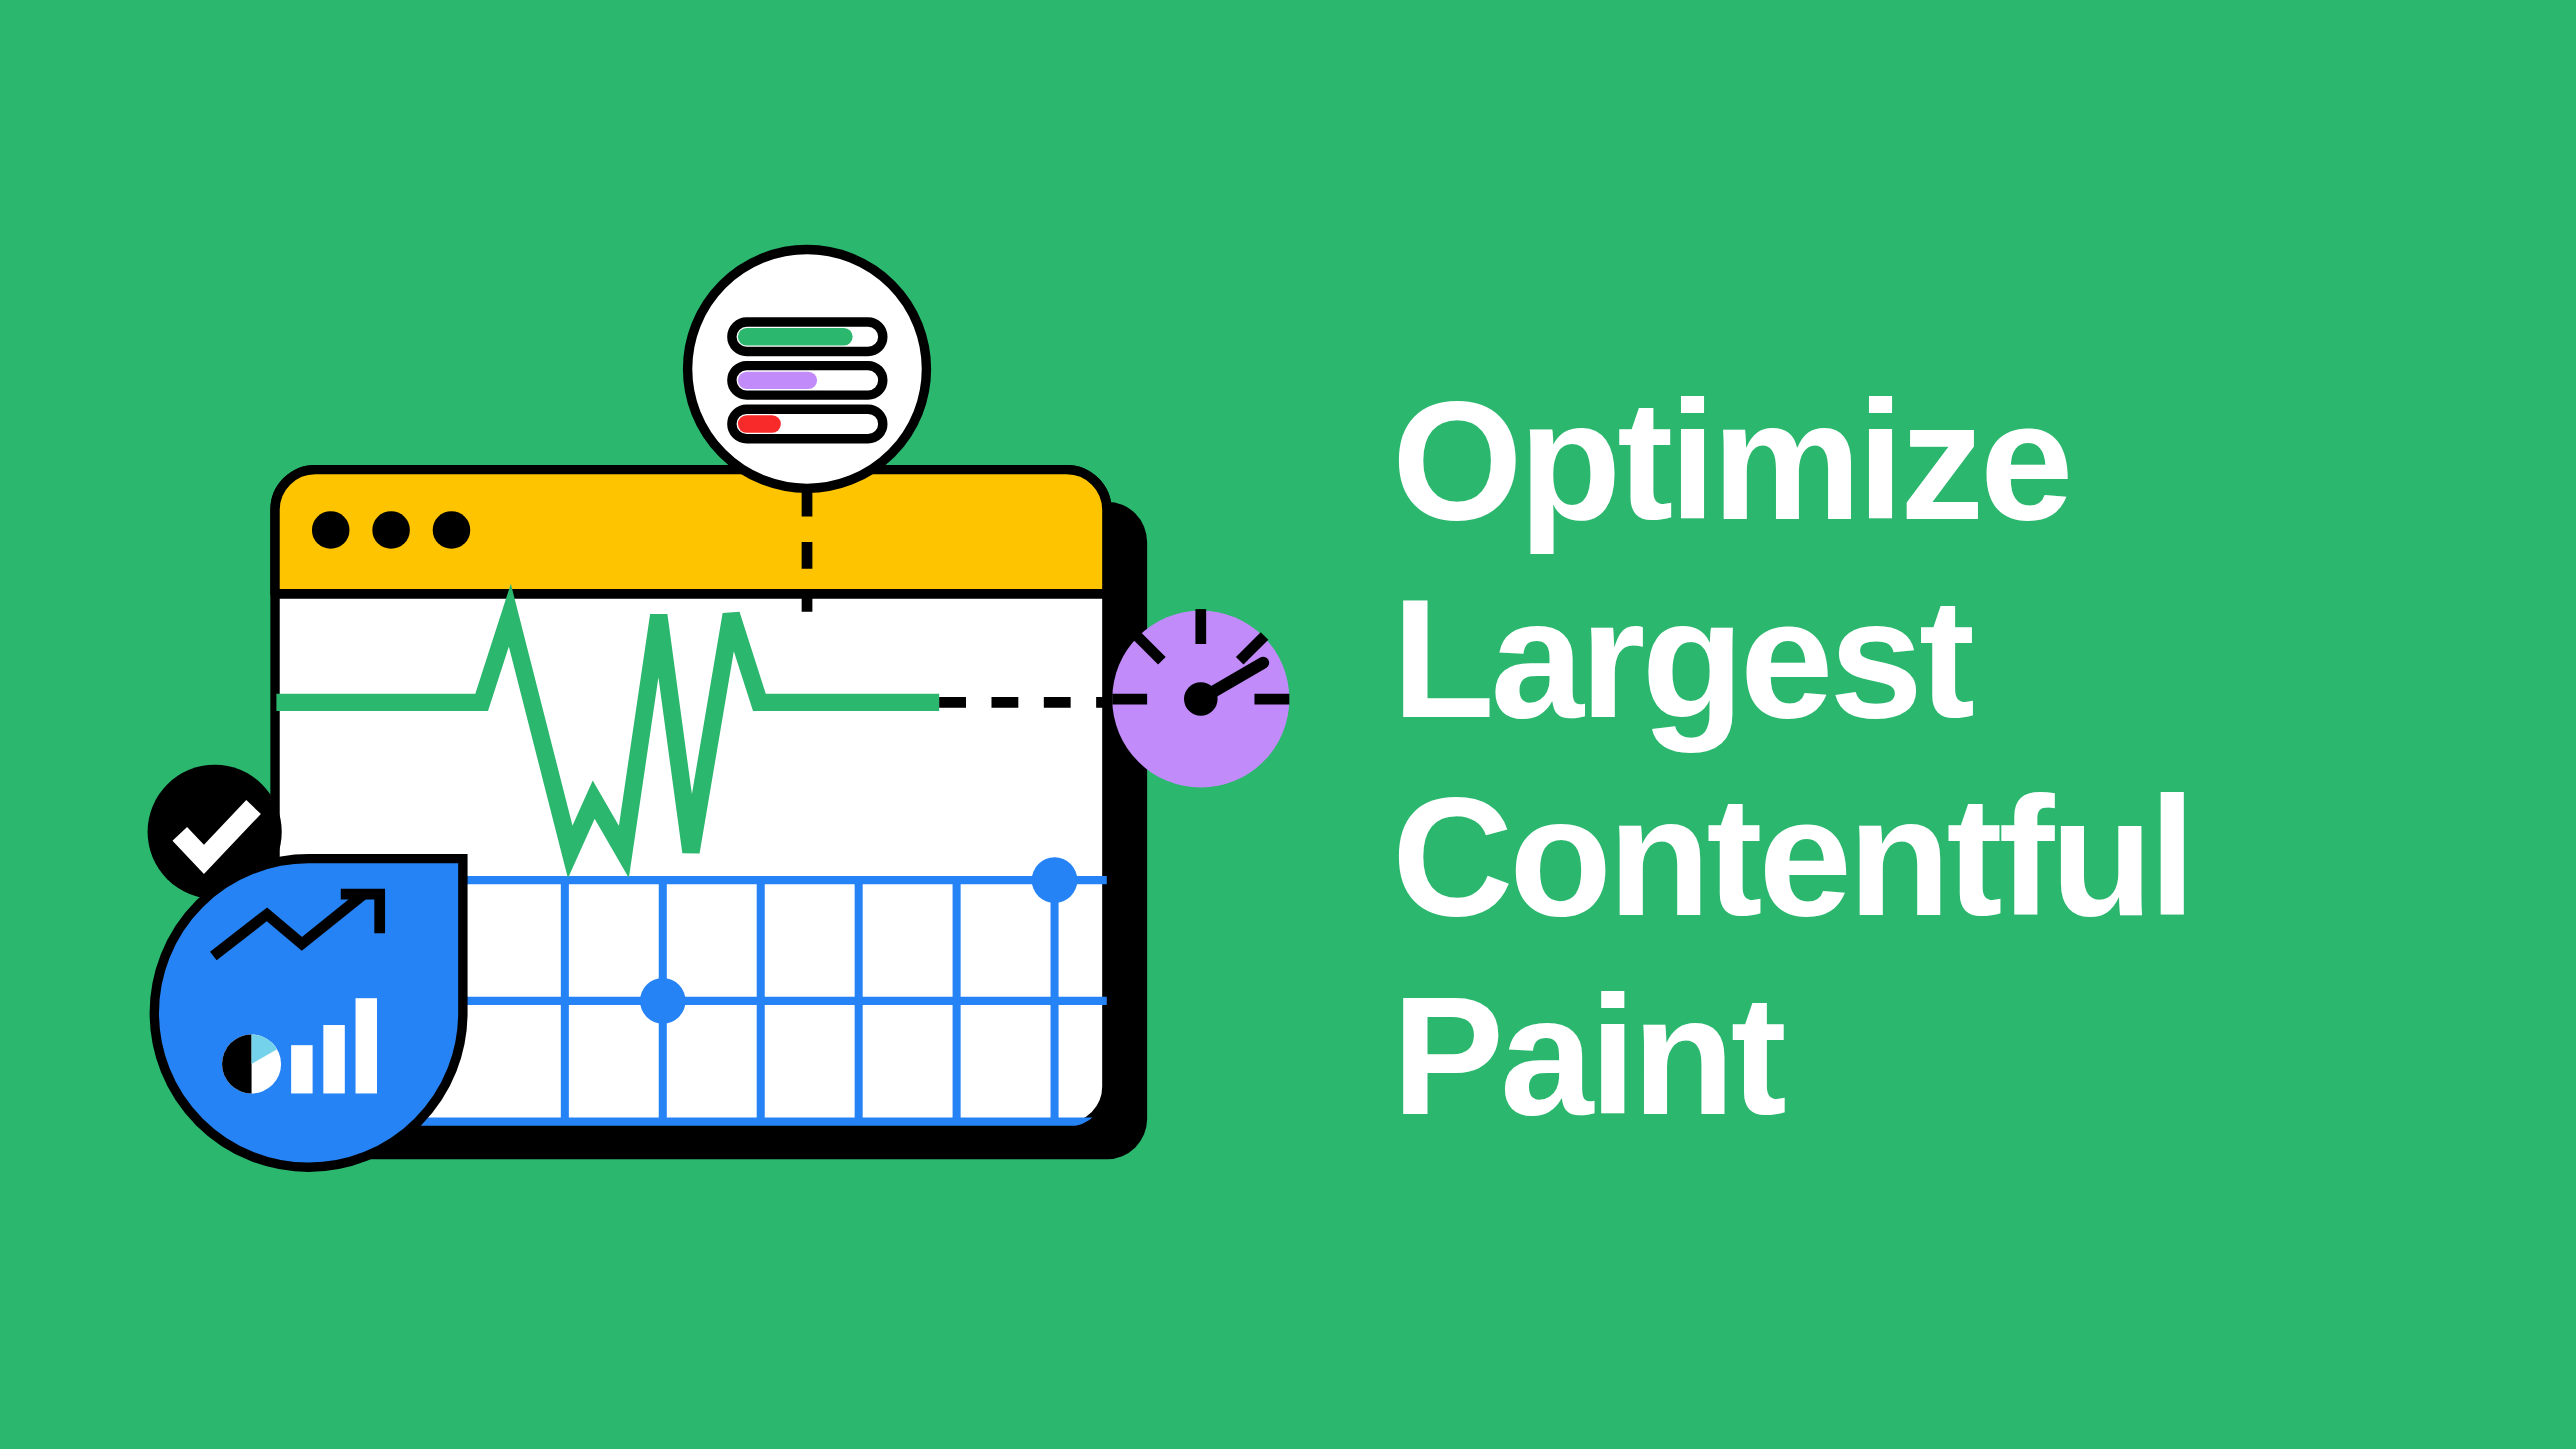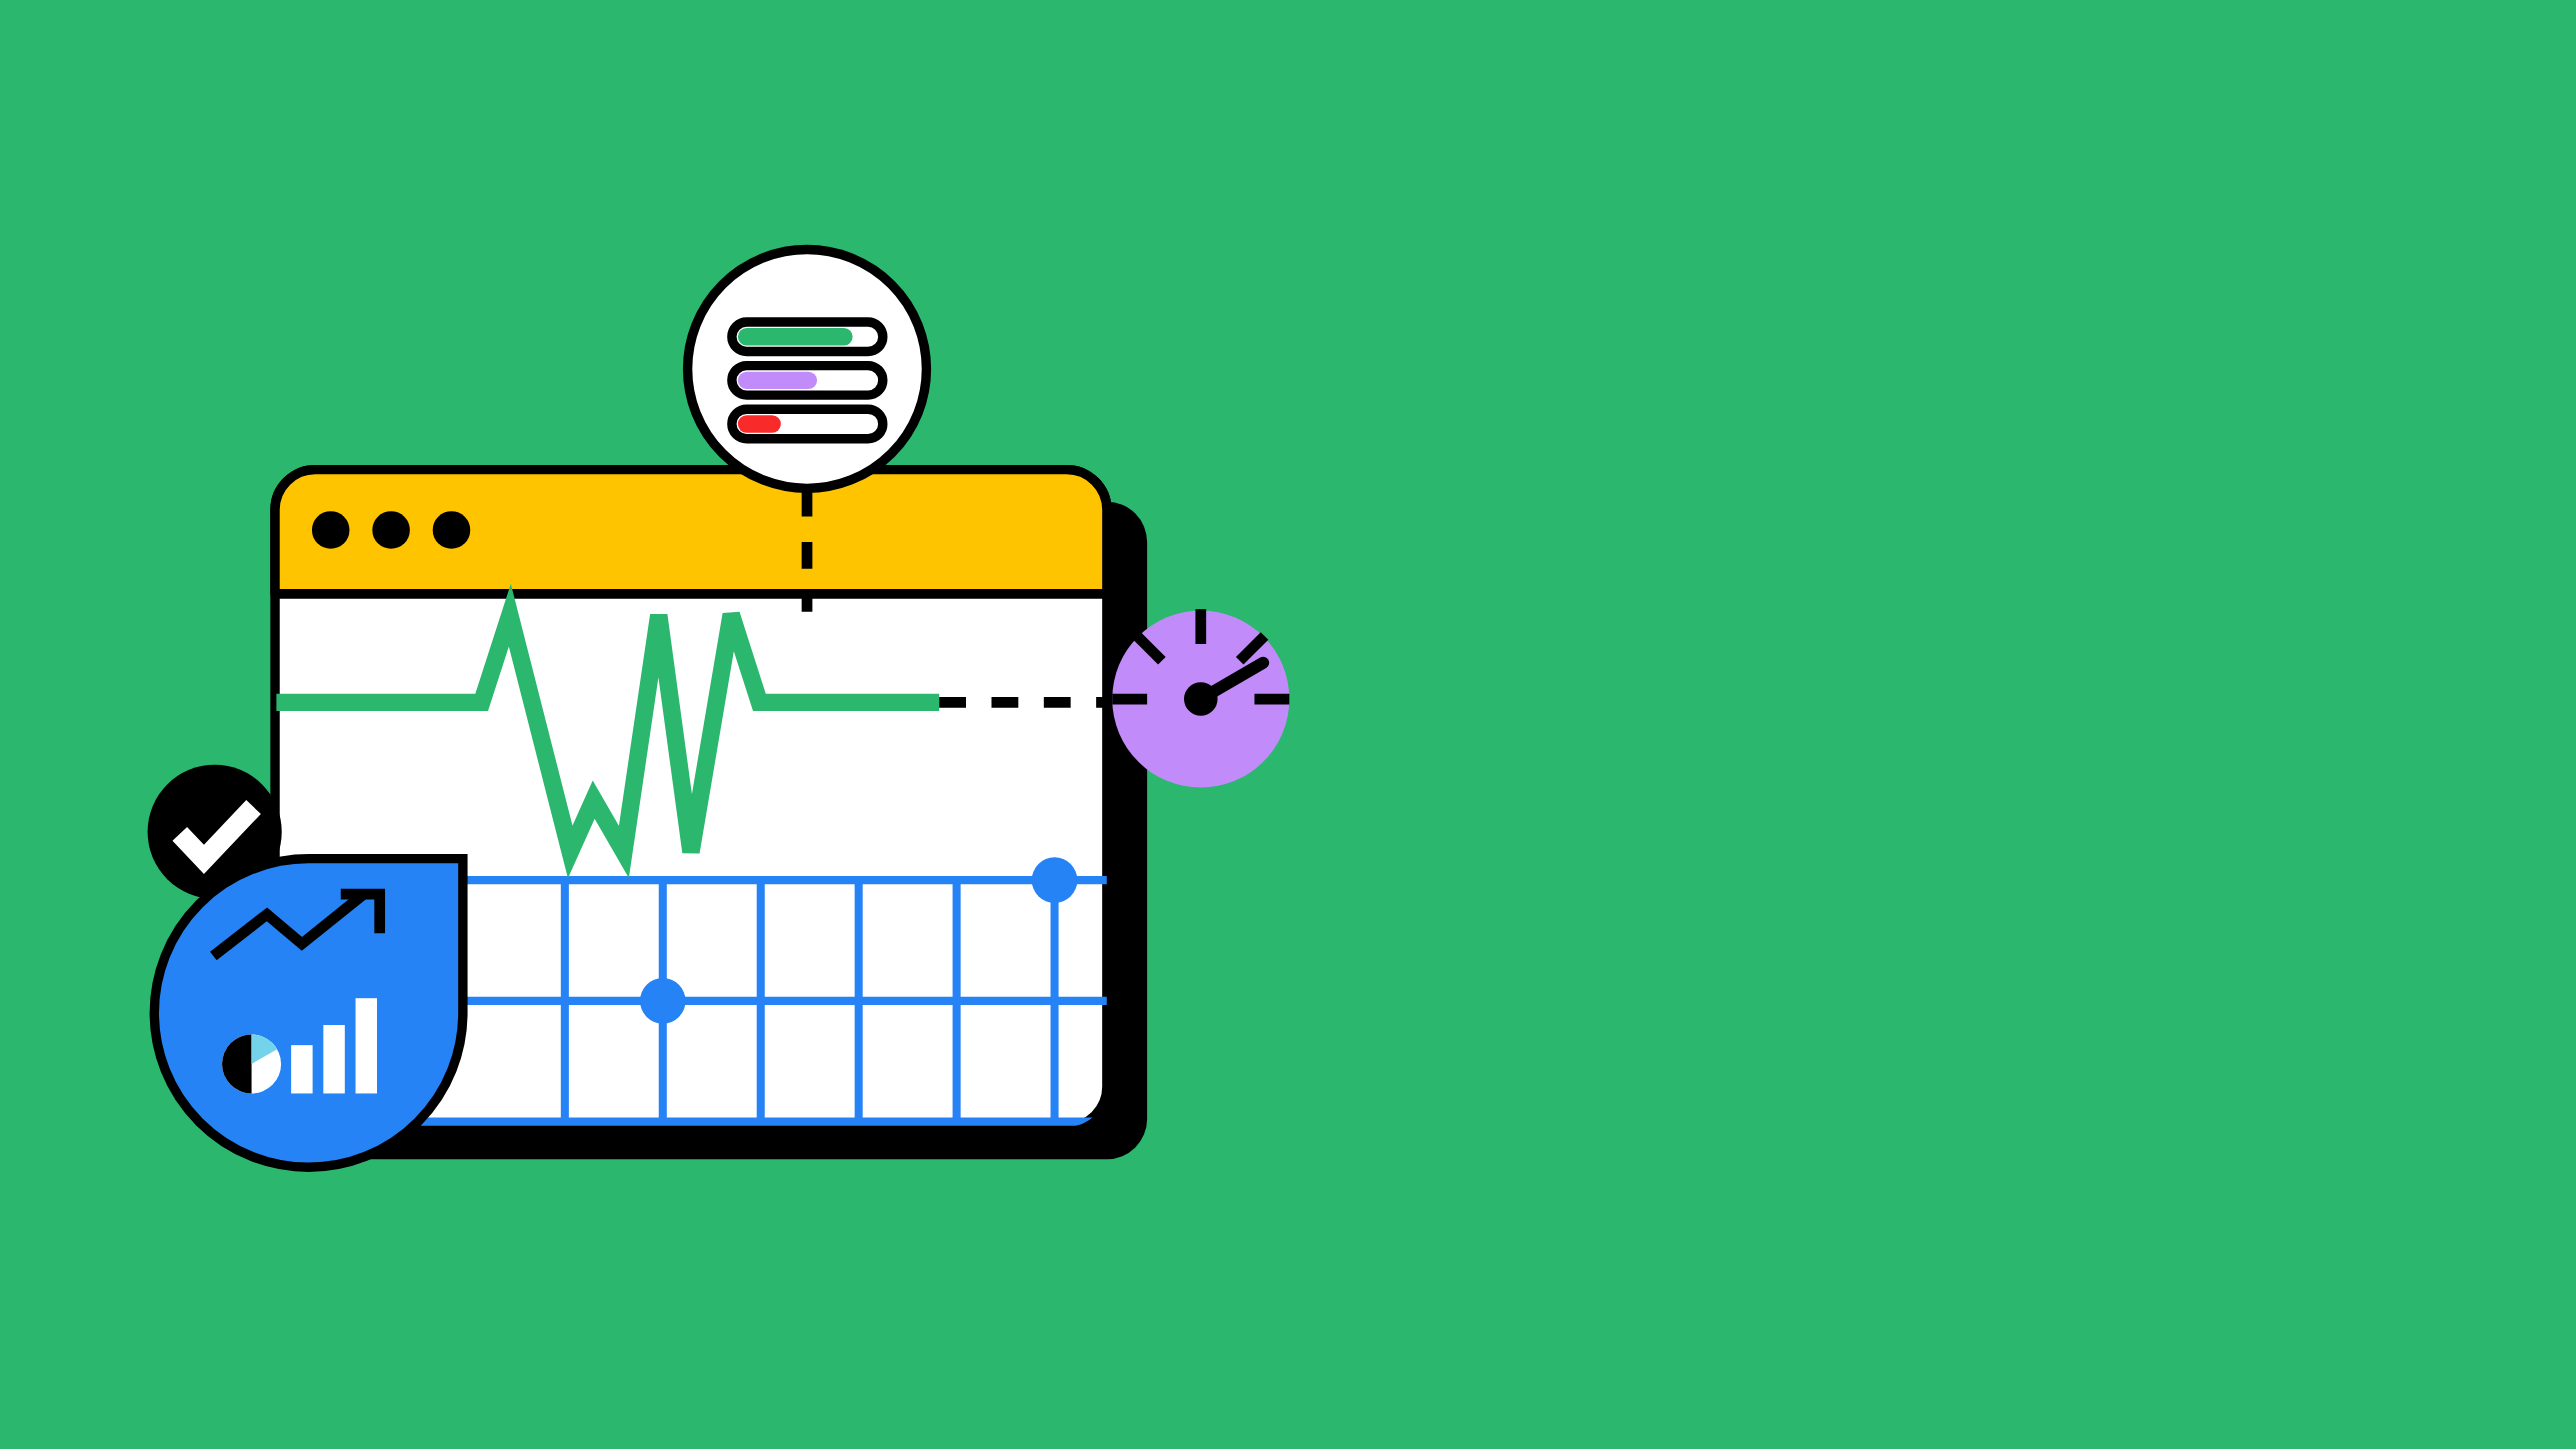--- a/index.html
+++ b/index.html
@@ -120,15 +120,19 @@
         <path d="M375 1586 L375 1542 A44 44 0 0 1 413 1564 Z" fill="#74D2EA"></path>
       </g>
 
       <rect x="434" y="1558" width="32" height="72" fill="#FFFFFF"></rect>
       <rect x="482" y="1528" width="32" height="102" fill="#FFFFFF"></rect>
       <rect x="530" y="1488" width="32" height="142" fill="#FFFFFF"></rect>
     </g>
 
   </svg>
 
+  <div class="headline">Optimize
+Largest
+Contentful
+Paint</div>
 
 </div>
 
 
 </body></html>

